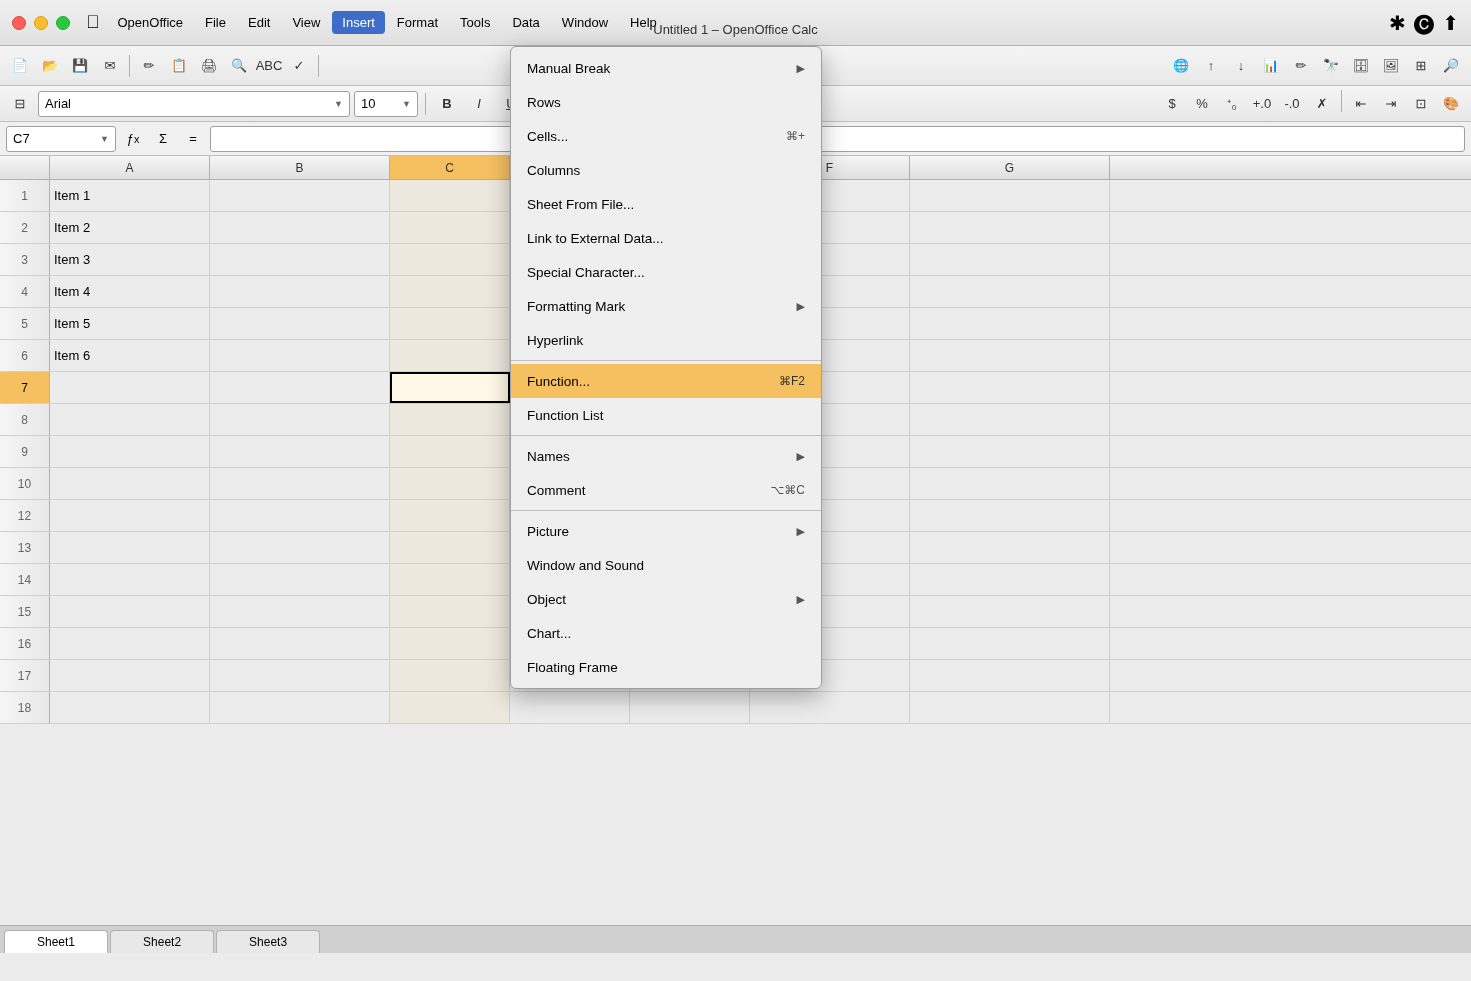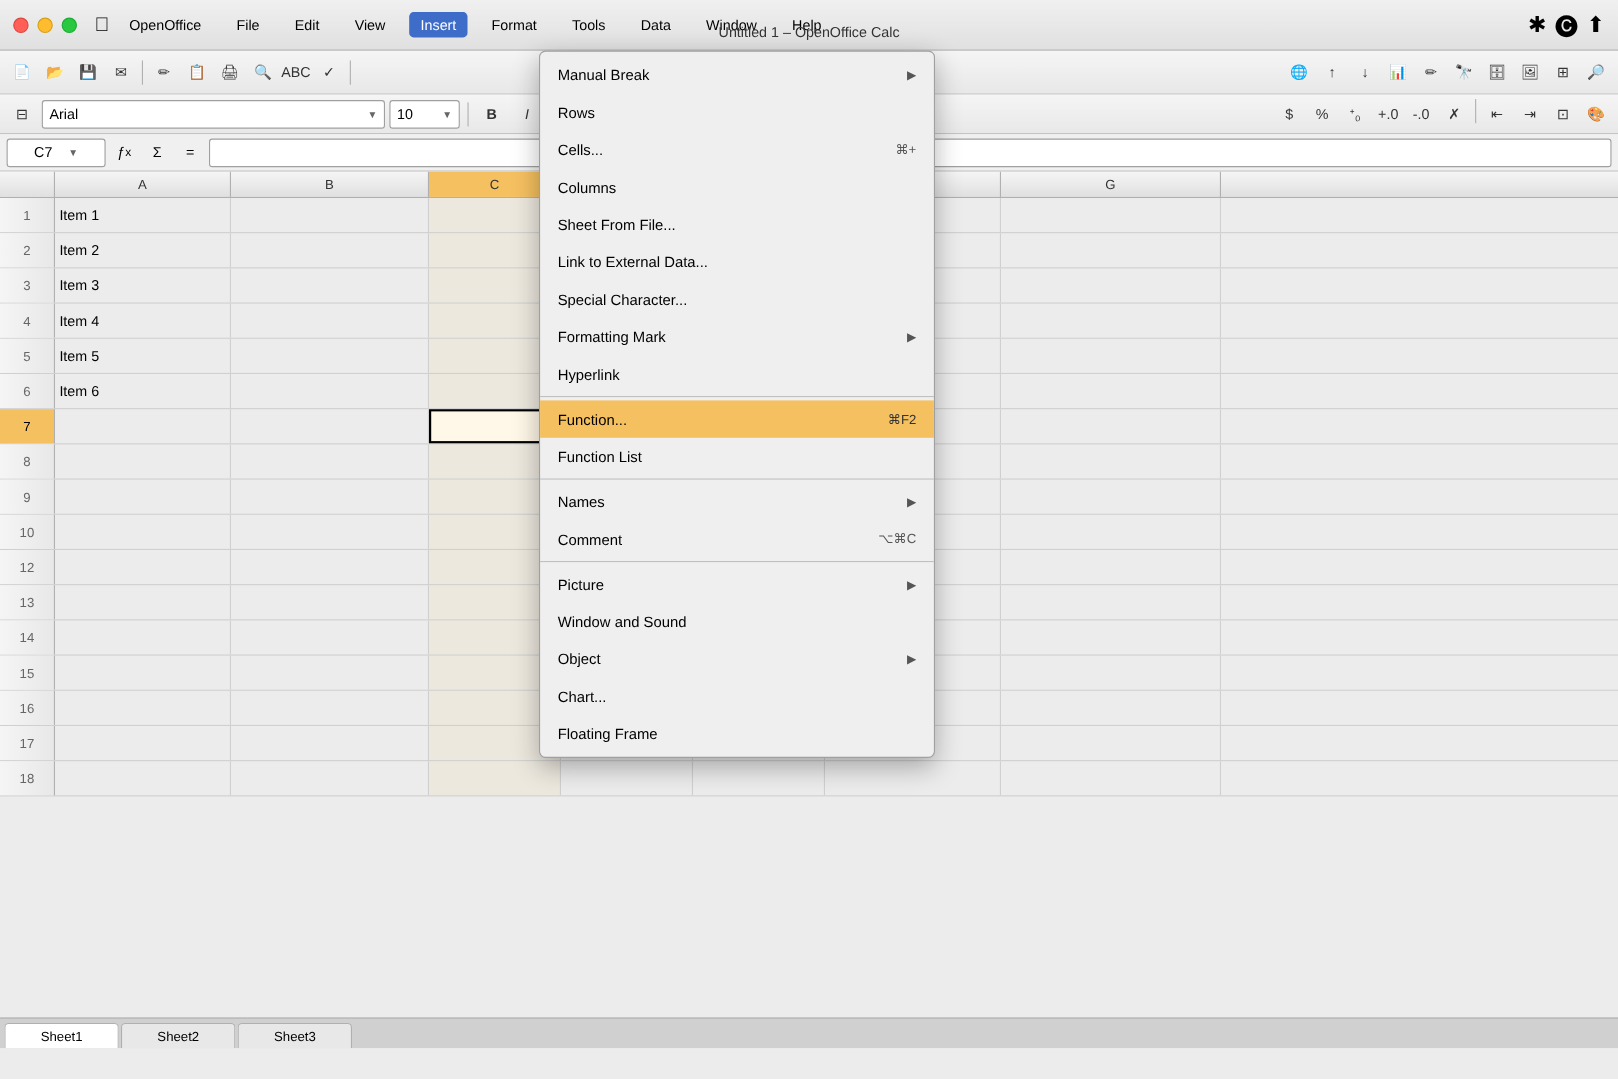--- a/index.html
+++ b/index.html
@@ -37,21 +37,21 @@
     .wc-close { background: #ff5f57; border: 1px solid #e0443e; }
     .wc-min { background: #febc2e; border: 1px solid #d4a017; }
     .wc-max { background: #28c840; border: 1px solid #1daa35; }
     .apple-logo {
       font-size: 18px;
       margin-right: 8px;
     }
     .menubar {
       display: flex;
       align-items: center;
-      gap: 12px;
+      gap: 2px;
       flex: 1;
     }
     .menu-item {
       padding: 4px 10px;
       border-radius: 4px;
       cursor: pointer;
       font-size: 13px;
       color: #000;
     }
     .menu-item.active {
@@ -133,25 +133,25 @@
     .formulabar {
       height: 34px;
       background: #f0f0f0;
       display: flex;
       align-items: center;
       padding: 0 6px;
       border-bottom: 1px solid #c0c0c0;
       gap: 4px;
     }
     .cell-ref {
-      width: 90px; height: 26px;
+      width: 110px; height: 26px;
       background: #fff;
       border: 1px solid #a0a0a0;
       border-radius: 3px;
-      padding: 0 24px;
+      padding: 0 6px;
       font-size: 13px;
       display: flex; align-items: center; justify-content: space-between;
     }
     .formula-icon {
       width: 26px; height: 26px;
       display: flex; align-items: center; justify-content: center;
       cursor: pointer;
       font-size: 13px;
     }
     .formula-input {
@@ -262,22 +262,22 @@
       cursor: pointer;
       margin-right: 2px;
     }
     .sheet-tab.active {
       background: #fff;
       font-weight: 500;
     }
     .dropdown-menu {
       position: absolute;
       top: 46px;
-      left: 490px;
-      width: 360px;
+      left: 510px;
+      width: 312px;
       background: #efefef;
       border: 1px solid #a0a0a0;
       border-radius: 6px;
       box-shadow: 0 8px 24px rgba(0,0,0,0.3);
       z-index: 200;
       padding: 4px 0;
     }
     .menu-section-divider {
       height: 1px;
       background: #c0c0c0;

